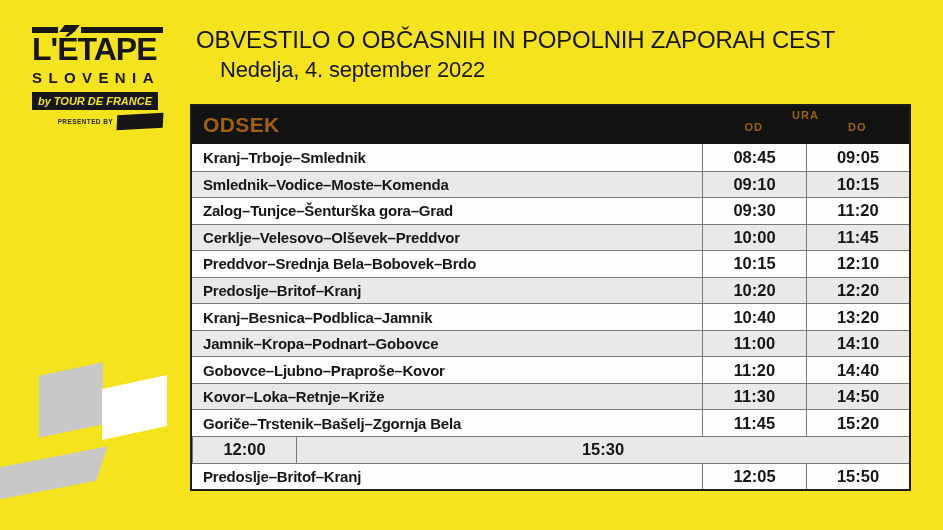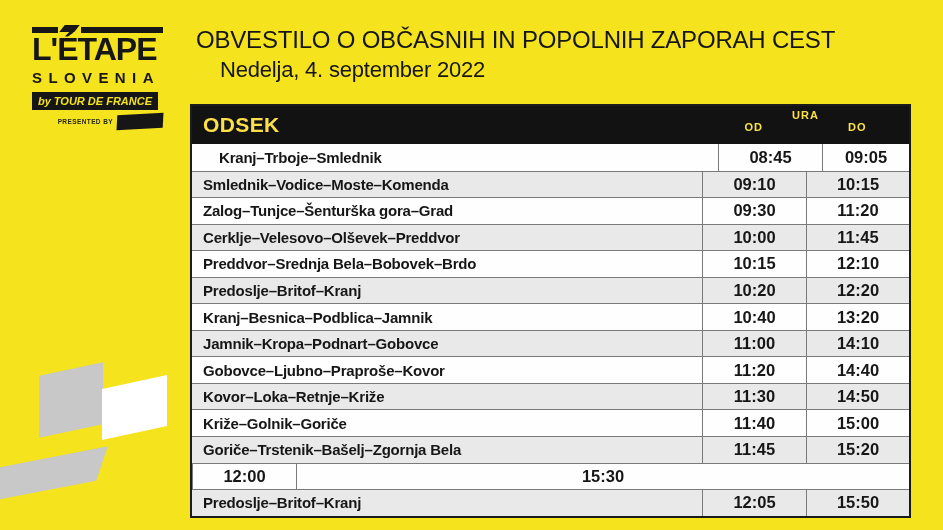--- a/index.html
+++ b/index.html
@@ -34,32 +34,32 @@
 
   
   .heading { position:absolute; left:196px; top:26px; }
   .heading h1 { font-size:24px; font-weight:400; letter-spacing:-0.2px; white-space:nowrap; }
   .heading h2 { font-size:22px; font-weight:400; letter-spacing:-0.2px; margin-top:3px;
                 white-space:nowrap;margin-left:24px; }
 
   
   .closure-table { position:absolute; left:190px; top:104px; width:721px;
                    border:2px solid #1b1b1b; background:#fff; }
-  .thead { display:flex; background:#121212; color:#fde047; height:38px; }
+  .thead { display:flex; background:#121212; color:#a16207; height:38px; }
   .th-odsek { width:510px; display:flex; align-items:center; padding-left:11px;
               font-size:21px; font-weight:bold; letter-spacing:0.4px; }
   .th-ura-block { flex:1; display:flex; flex-direction:column; }
   .ura-label { text-align:center; font-size:11px; font-weight:bold; letter-spacing:1px;
                padding-top:3px; }
   .odo-row { flex:1; display:flex; align-items:flex-start; }
   .od-label, .do-label { width:50%; text-align:center; font-size:11px; font-weight:bold;
                          letter-spacing:1px; }
 
   .tbody .row { display:flex; height:26.55px; background:#FEFEFE; border-top:1px solid #7a7a7a; }
-  .tbody .row:first-child { border-top:none;padding-left:16px; }
+  .tbody .row:first-child { border-top:none; }
   .tbody .row:nth-child(even) { background:#E9E9E9; }
   .cell { display:flex; align-items:center; }
   .cell.name { width:510px; padding-left:11px; font-weight:bold; font-size:15px;
                letter-spacing:-0.2px; }
   .cell.od { width:104px; border-left:1px solid #7a7a7a; justify-content:center;
              font-weight:bold; font-size:16.5px; }
   .cell.do { flex:1; border-left:1px solid #7a7a7a; justify-content:center;
              font-weight:bold; font-size:16.5px; }
 
   
@@ -159,25 +159,20 @@
     <div class="cell od">11:20</div>
     <div class="cell do">14:40</div>
   </div>
 
   <div class="row">
     <div class="cell name">Kovor–Loka–Retnje–Križe</div>
     <div class="cell od">11:30</div>
     <div class="cell do">14:50</div>
   </div>
 
-  <div class="row">
-    <div class="cell name">Križe–Golnik–Goriče</div>
-    <div class="cell od">11:40</div>
-    <div class="cell do">15:00</div>
-  </div>
 
   <div class="row">
     <div class="cell name">Goriče–Trstenik–Bašelj–Zgornja Bela</div>
     <div class="cell od">11:45</div>
     <div class="cell do">15:20</div>
   </div>
 
   <div class="row">
     <div class="cell od">12:00</div>
     <div class="cell do">15:30</div>

